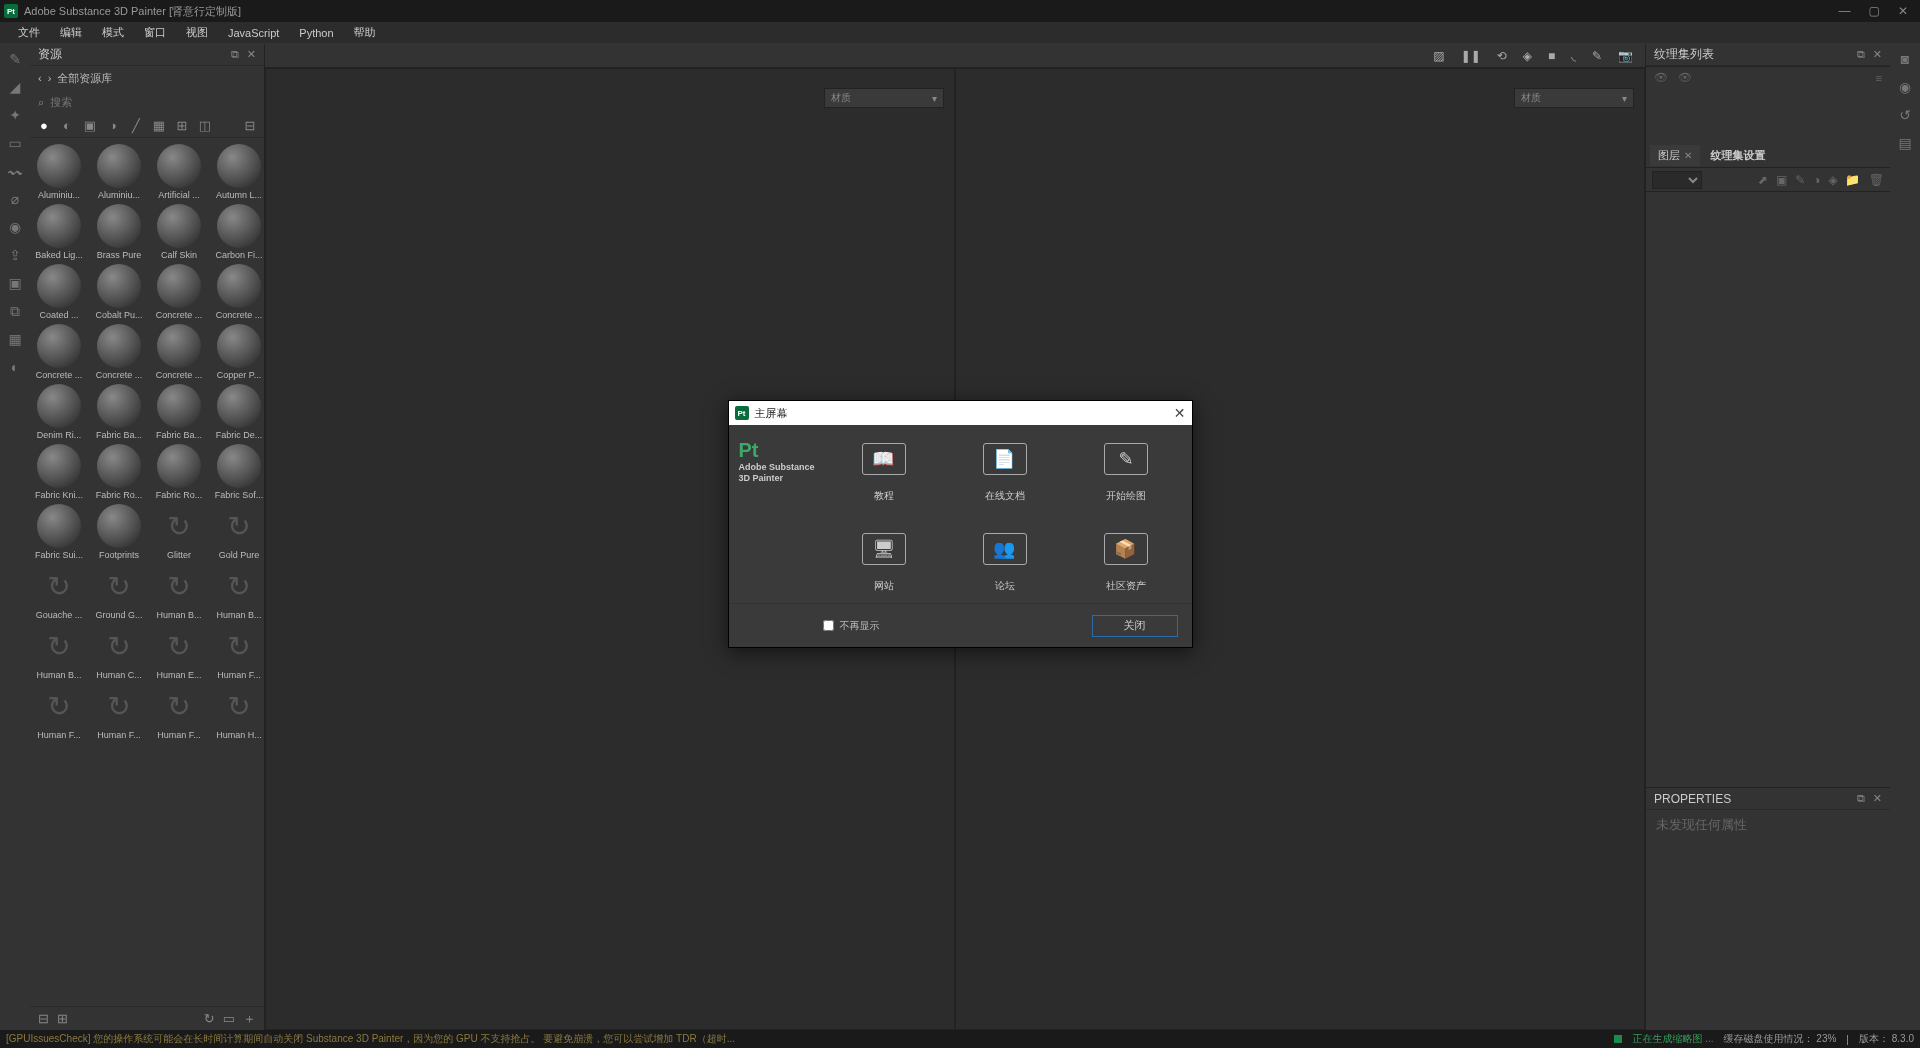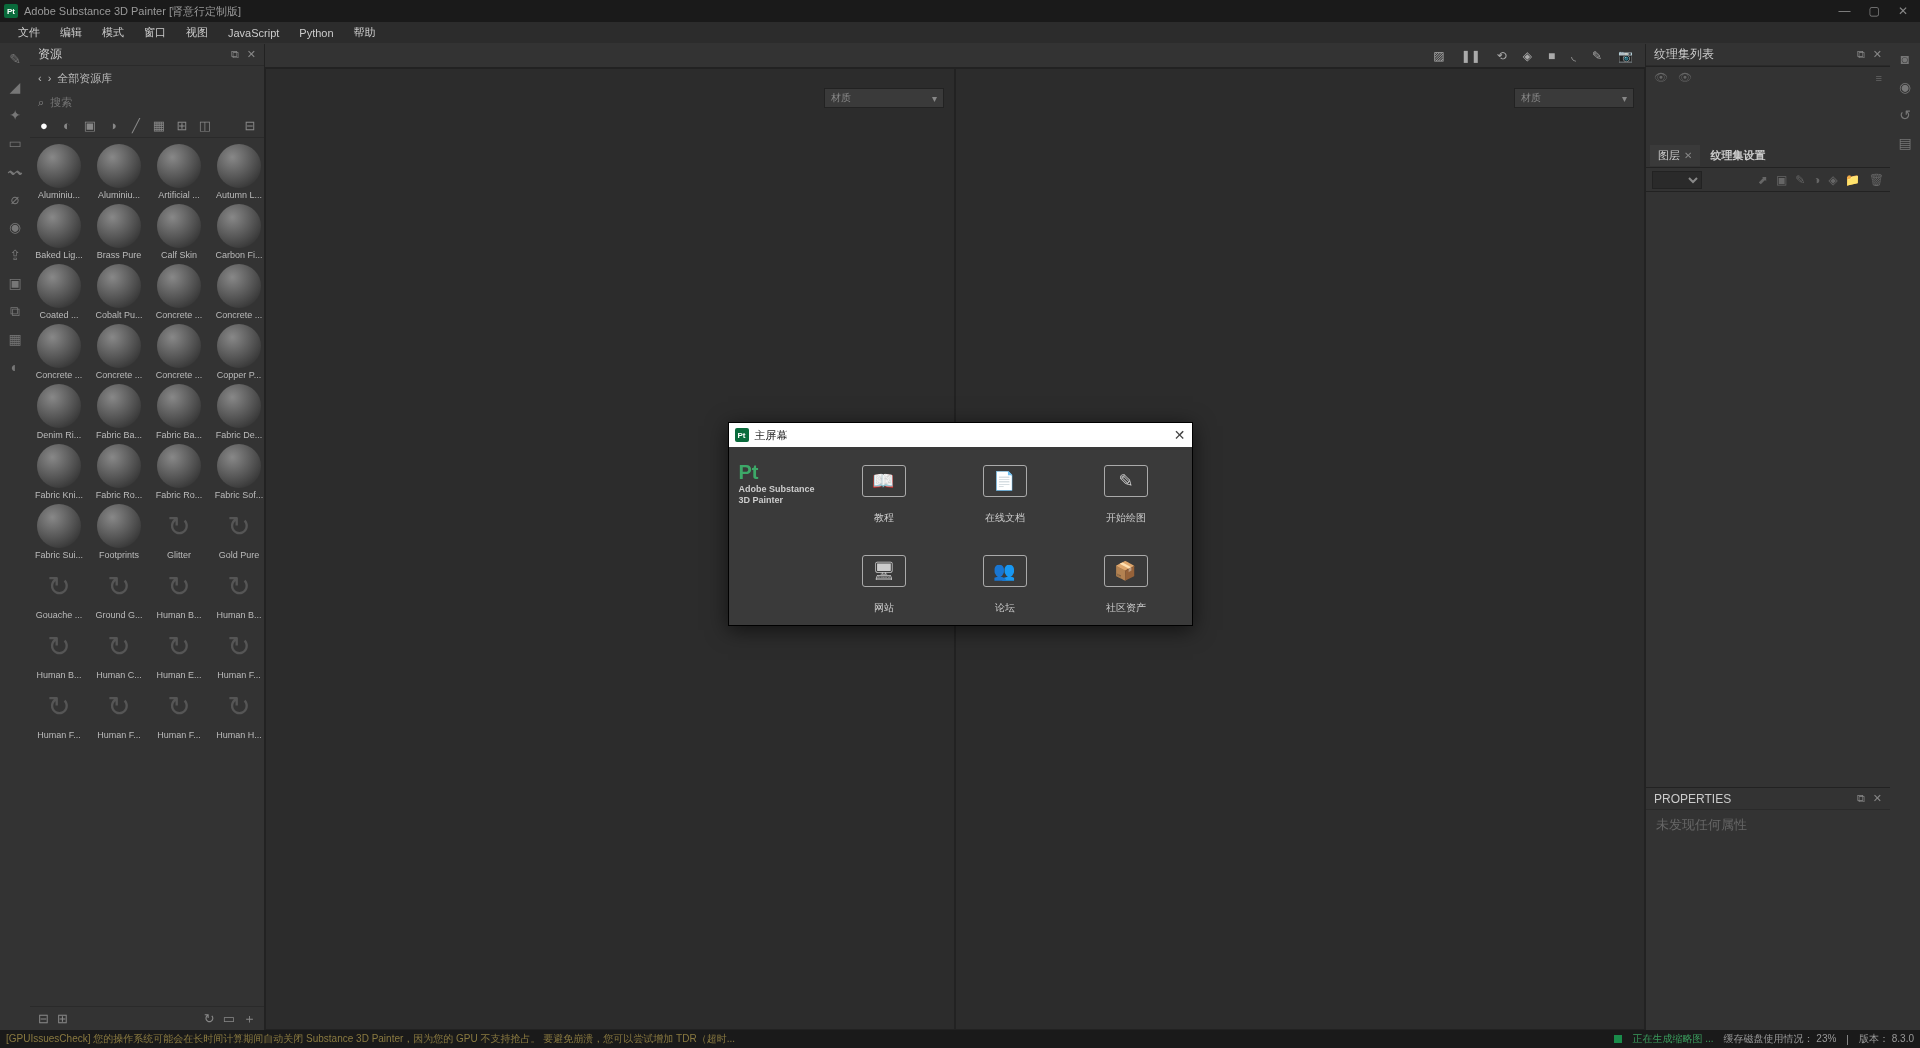--- a/index.html
+++ b/index.html
@@ -501,14 +501,21 @@
           <div class="modal-item">
             <div class="icon">👥</div>
             <div class="lbl">论坛</div>
           </div>
           <div class="modal-item">
             <div class="icon">📦</div>
             <div class="lbl">社区资产</div>
           </div>
         </div>
     </div>
+    <div class="modal-footer">
+      <label class="chk">
+        <input type="checkbox" style=""> 
+          <span>不再显示</span>
+      </label>
+      <button class="btn">关闭</button>
+    </div>
   </div>
 </div>
 
 </body></html>

